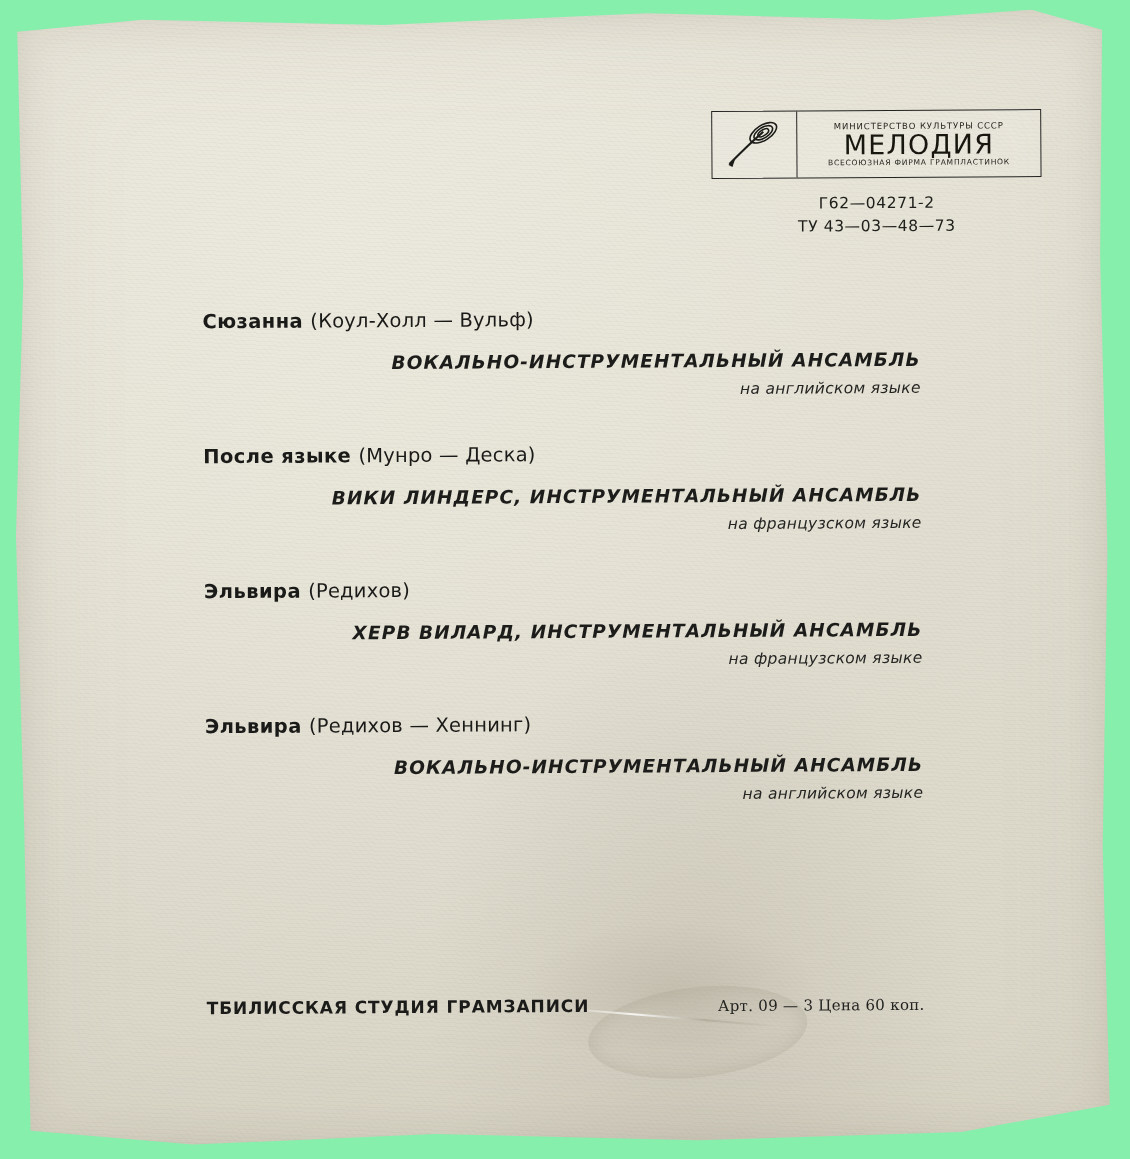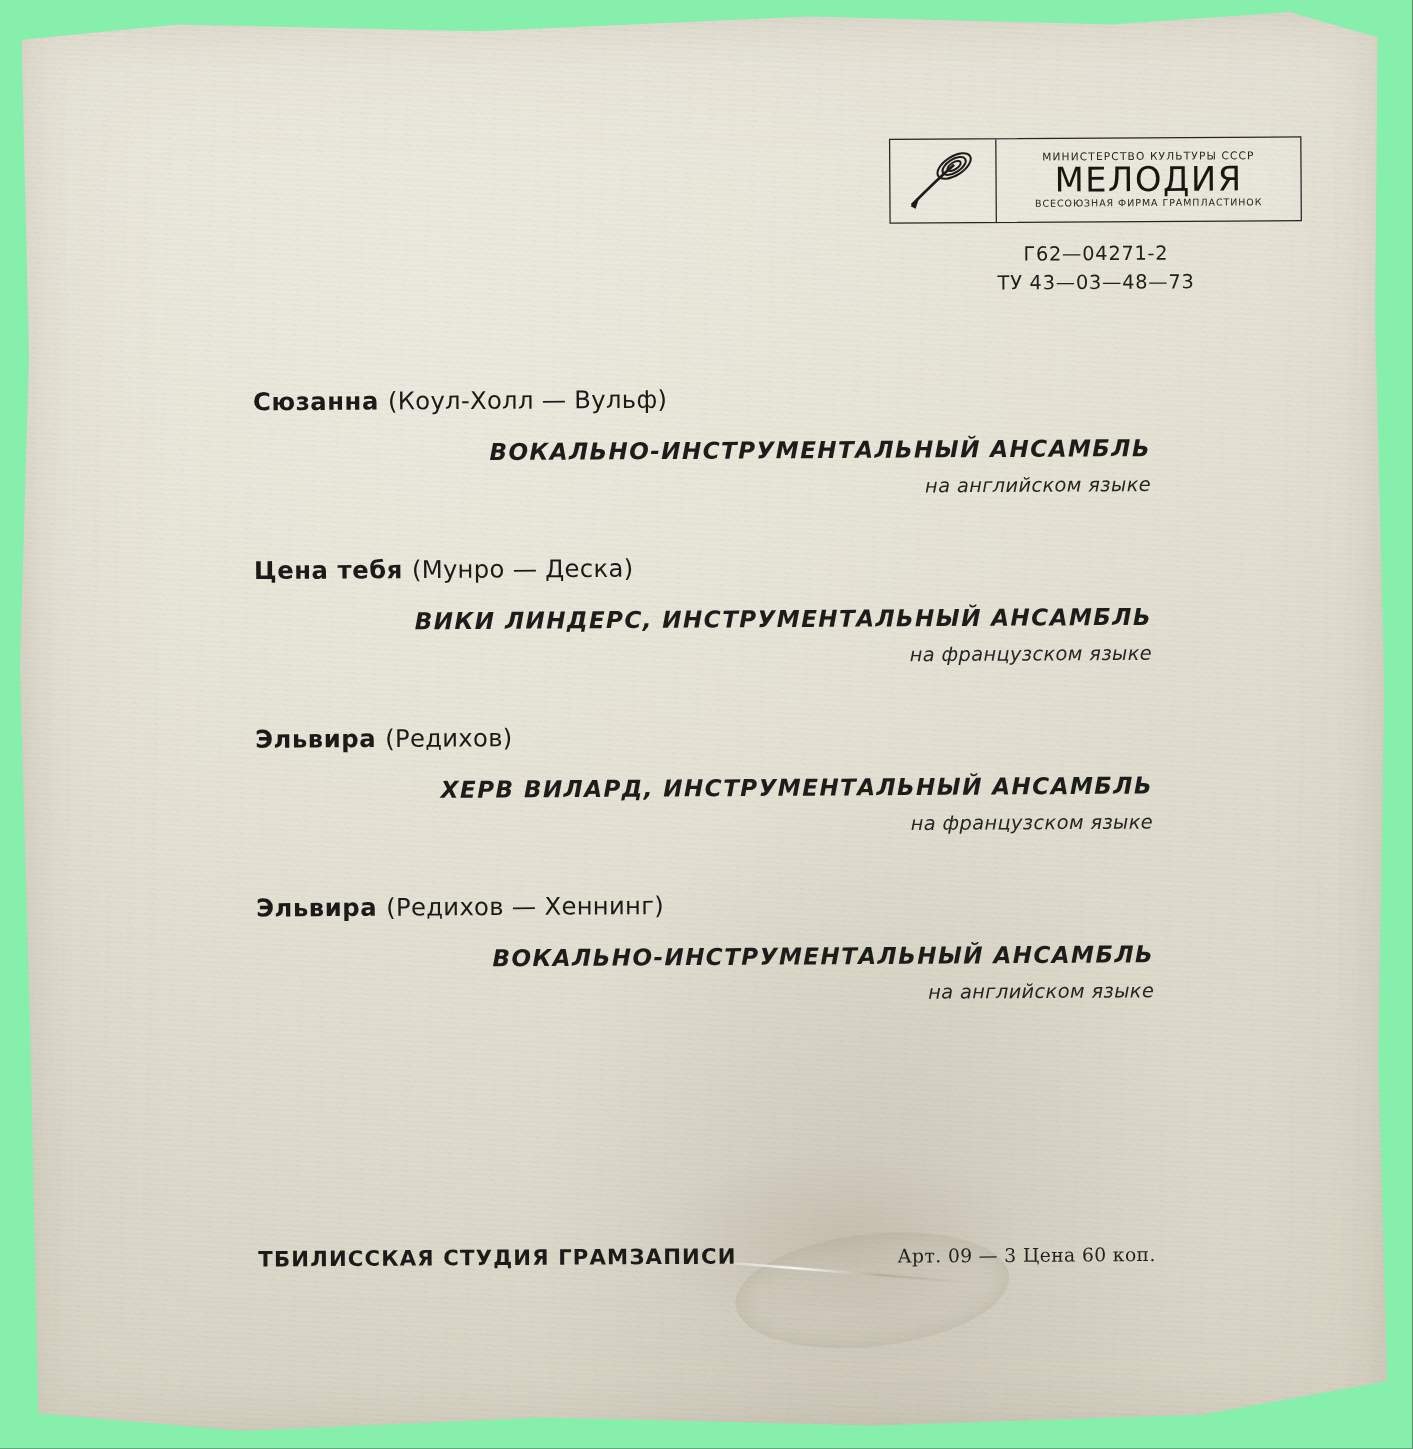--- a/index.html
+++ b/index.html
@@ -272,21 +272,21 @@
           <div class="track-title">
             <span>Сюзанна</span>
             <span class="authors">(Коул-Холл — Вульф)</span>
           </div>
           <div class="performer">ВОКАЛЬНО-ИНСТРУМЕНТАЛЬНЫЙ АНСАМБЛЬ</div>
           <div class="language">на английском языке</div>
         </div>
 
         <div class="track">
           <div class="track-title">
-            <span>Цена тебя</span>
+            <span>После языке</span>
             <span class="authors">(Мунро — Деска)</span>
           </div>
           <div class="performer">ВИКИ ЛИНДЕРС, ИНСТРУМЕНТАЛЬНЫЙ АНСАМБЛЬ</div>
           <div class="language">на французском языке</div>
         </div>
 
         <div class="track">
           <div class="track-title">
             <span>Эльвира</span>
             <span class="authors">(Редихов)</span>

